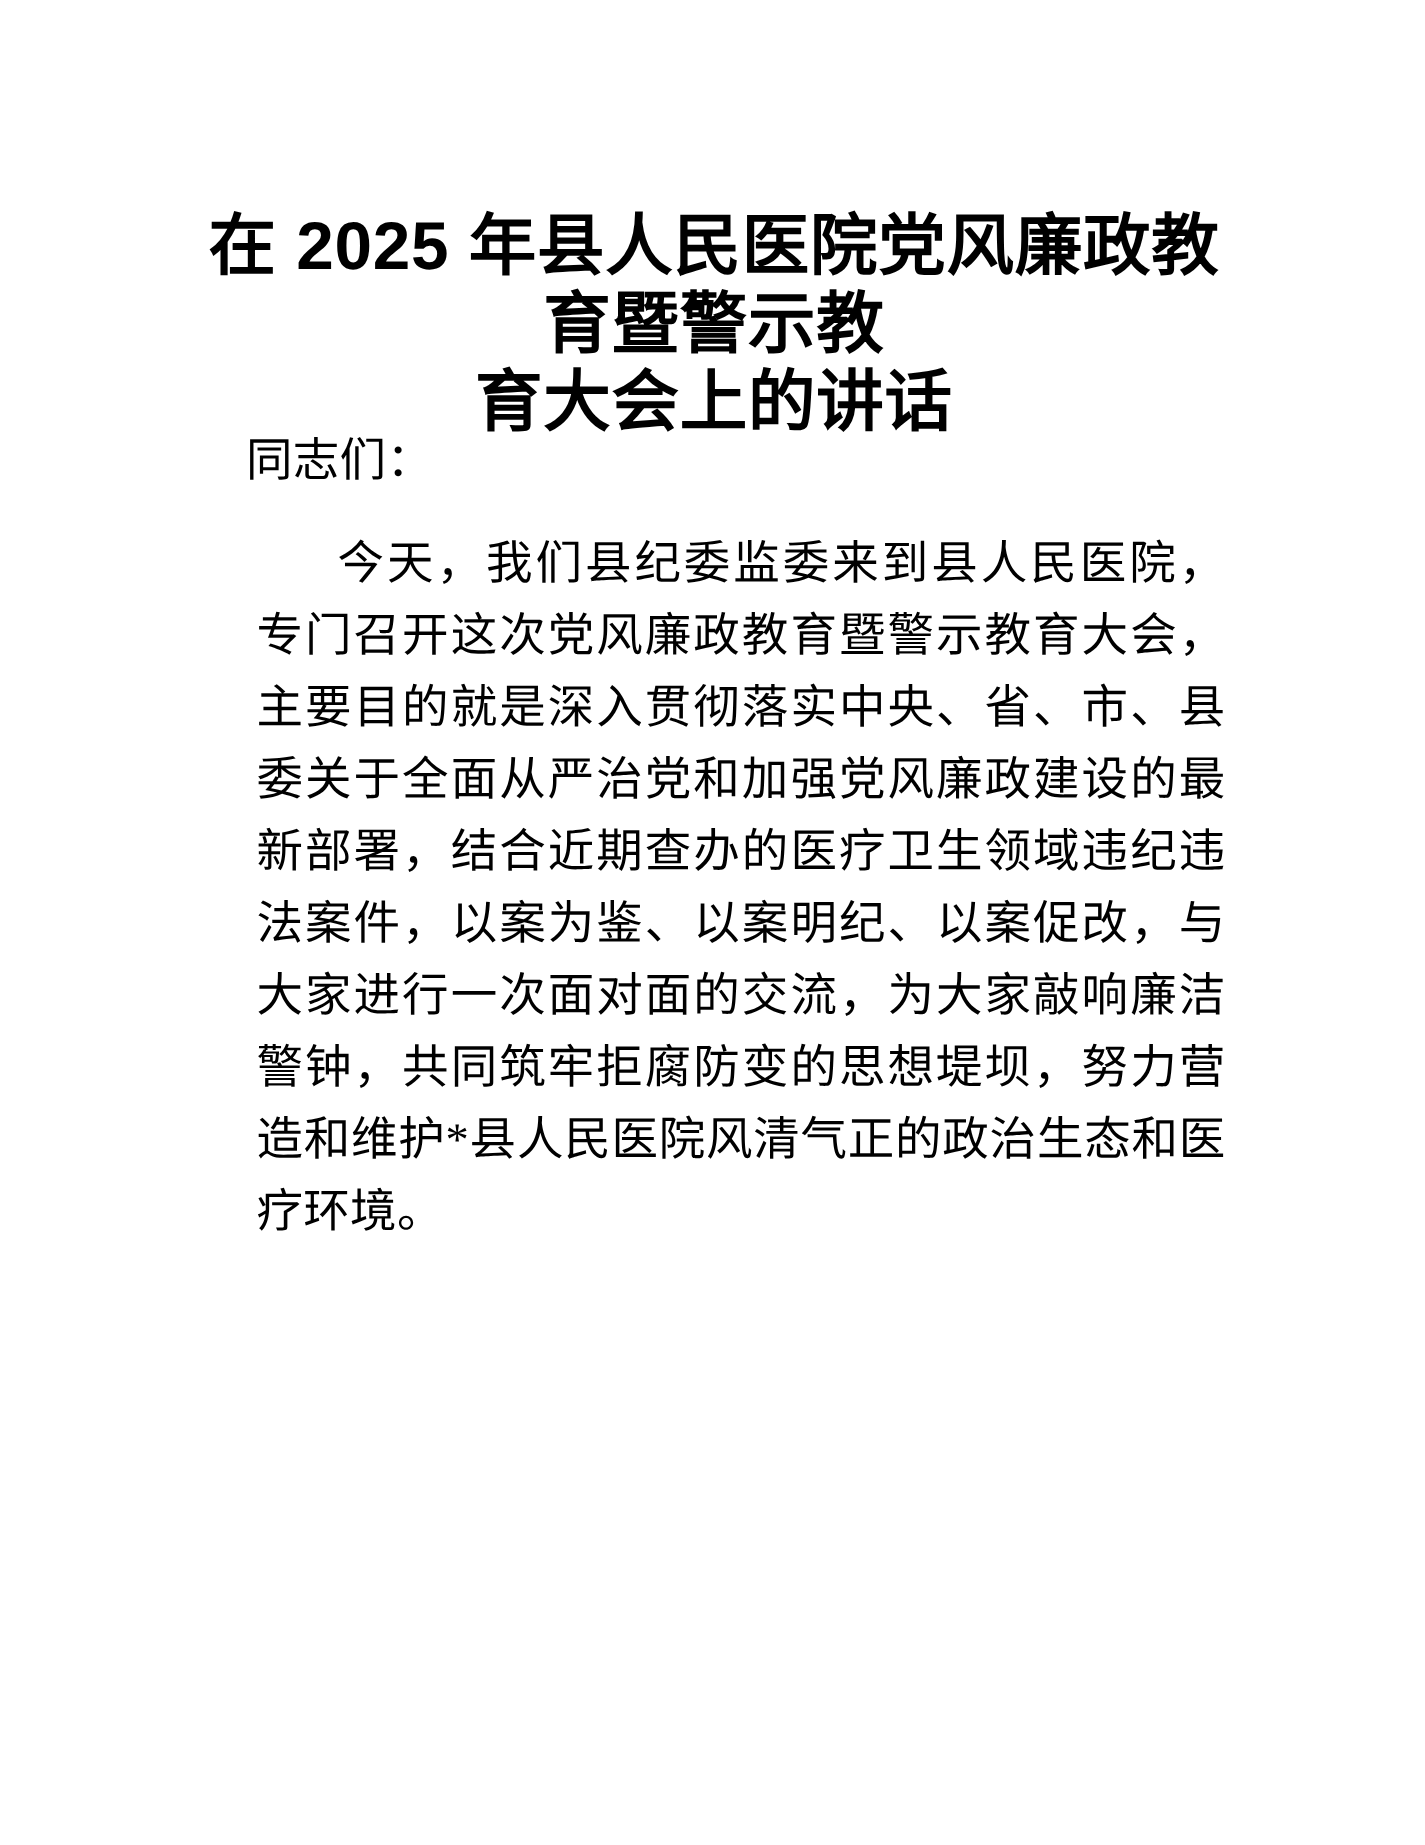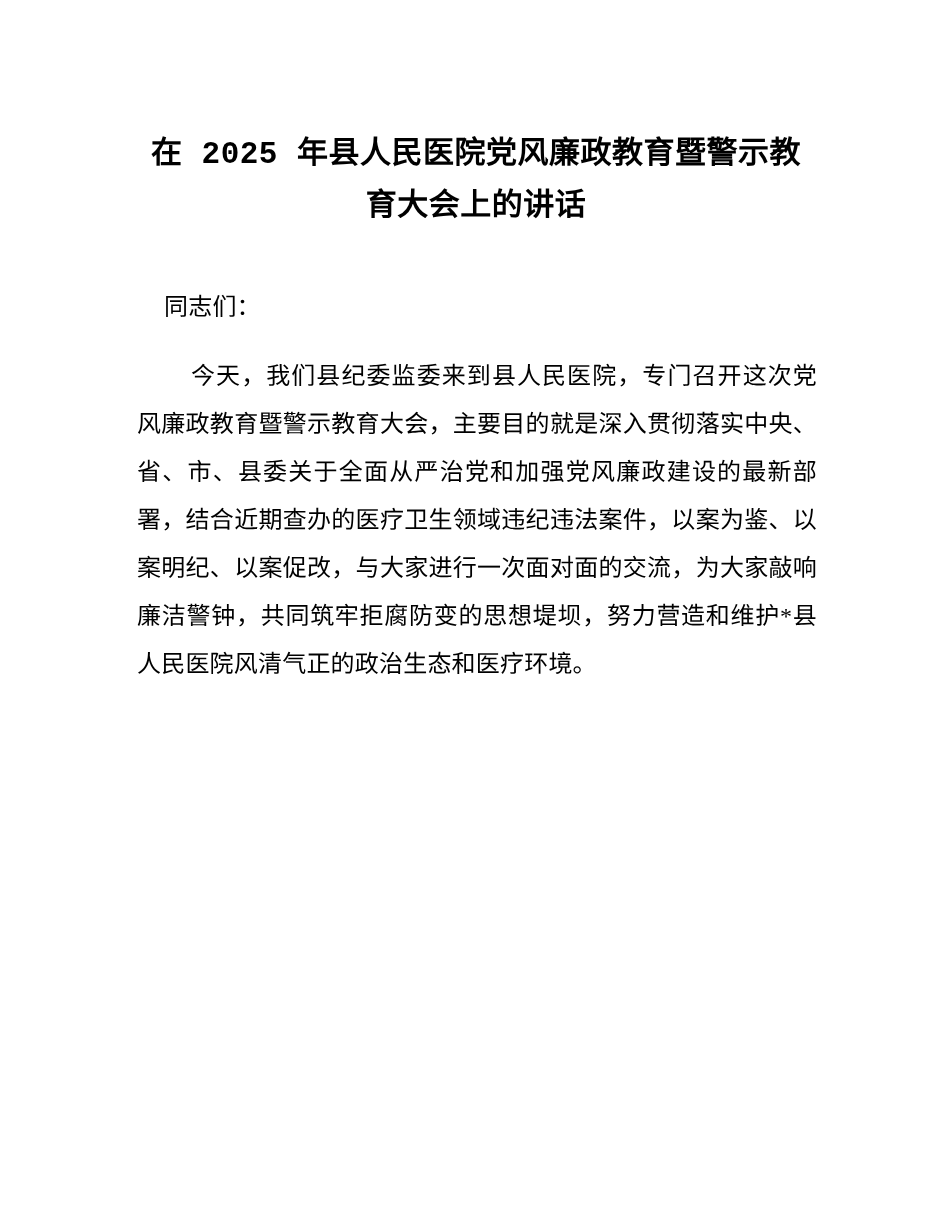--- a/index.html
+++ b/index.html
@@ -28,56 +28,57 @@
     box-sizing: border-box;
   }
 
   
   .doc-title {
     position: absolute;
     left: 137px;
     top: 108px;
     width: 678px;
     text-align: center;
-    font-family: Liberation Mono, monospace;
+    font-family: Liberation Sans, sans-serif;
     font-weight: 700;
-    font-size: 31px;
+    font-size: 45px;
     line-height: 52px;
     letter-spacing: 0.5px;
     color: #000000;
     white-space: pre-line;
   }
 
   
   .body-block {
     position: absolute;
     left: 137px;
     top: 283px;
     width: 680px;
   }
 
   .para {
     font-family: "Liberation Serif", "DejaVu Serif", serif;
-    font-size: 24px;
+    font-size: 31px;
     line-height: 48px;
     color: #000000;
     text-align: justify;
     text-justify: inter-character;
     letter-spacing: 0.2px;
     margin: 0;
     font-weight: 400;
   }
 
   .para.salutation {
     text-indent: 27px;
     margin-bottom: 21px;
   }
 
   .para.indent {
     text-indent: 54px;
+    margin-left: 34px;
   }
 
   .para + .para.indent {
     margin-top: 0;
   }
 </style>
 </head>
 <body>
 
 <div class="page">

